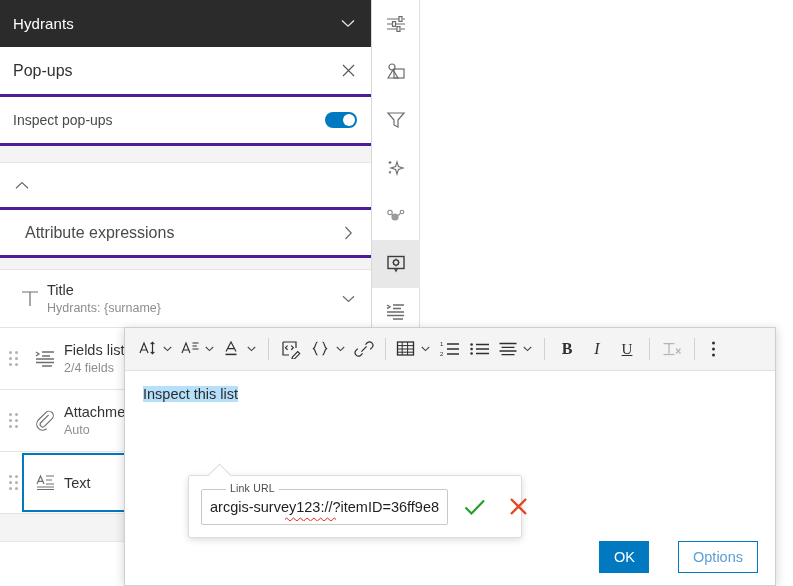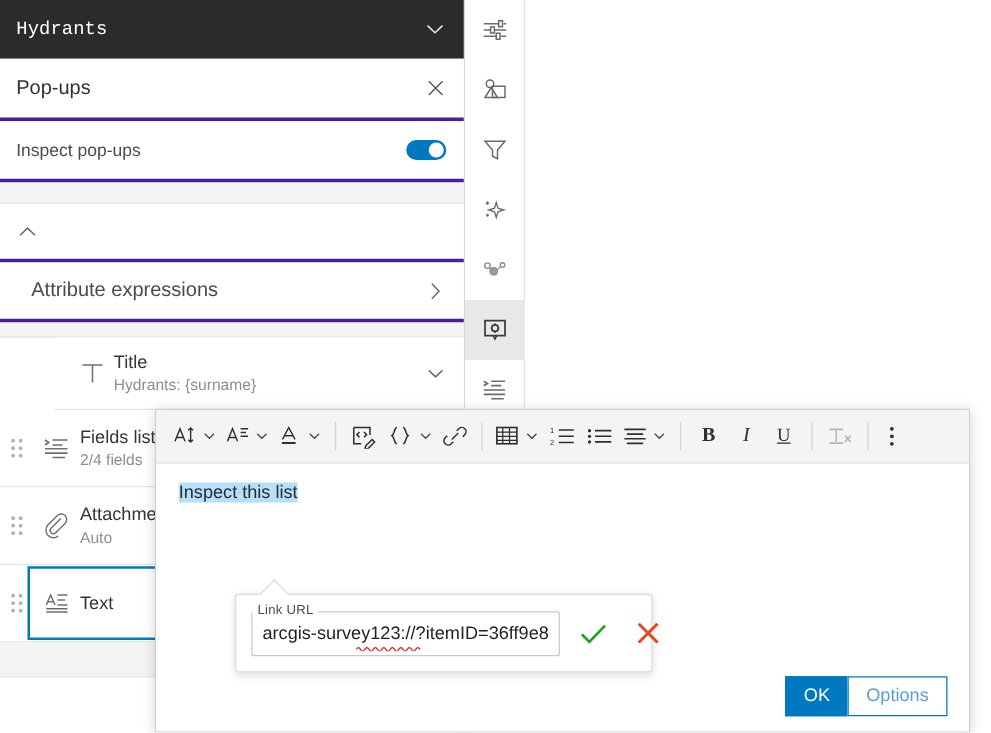--- a/index.html
+++ b/index.html
@@ -22,21 +22,20 @@
     width: 372px; height: 586px;
     background: #ffffff;
     border-right: 1px solid #d8d8d8;
   }
   .layer-header {
     height: 47px;
     background: #2b2b2b;
     color: #ffffff;
     display: flex; align-items: center;
     padding: 0 14px 0 13px;
-    font-family: Liberation Mono, monospace;
   }
   .layer-header .title {
     font-size: 15px; color: #ffffff; flex: 1;
     letter-spacing: .1px;
   }
   .panel-row {
     display: flex; align-items: center;
     padding: 0 14px 0 13px;
     border-bottom: 3px solid #4c1d95;
     background: #fff;
@@ -57,21 +56,21 @@
   .gray-gap2 { height: 12px; background: #f4f4f4; border-bottom: 1px solid #e4e4e4; }
 
   .elem-row {
     display: flex; align-items: center;
     padding: 0 14px 0 0;
     border-bottom: 1px solid #e4e4e4;
     background: #fff;
     height: 62px;
     position: relative;
   }
-  .elem-row.title-row { padding-left: 13px; height: 58px; margin-left: 44px;}
+  .elem-row.title-row { padding-left: 13px; height: 58px;}
   .grip {
     width: 26px; min-width: 26px;
     display: flex; justify-content: center; align-items: center;
   }
   .grip-dots {
     display: grid;
     grid-template-columns: 3px 3px;
     grid-template-rows: 3px 3px 3px;
     gap: 3px;
   }
@@ -209,38 +208,39 @@
   .url-field {
     position: relative;
     width: 247px; height: 36px;
     border: 1px solid #c9c9c9;
     border-radius: 2px;
     display: flex; align-items: center;
     padding: 0 8px;
     background: #fff;
   }
   .url-legend {
-    position: absolute; left: 0; top: -8px;
+    position: absolute; left: 24px; top: -8px;
     background: #ffffff; padding: 0 4px;
     font-size: 10.5px; color: #4a4a4a;
     letter-spacing: .2px;
   }
   .url-value {
     font-size: 14.5px; color: #1f1f1f;
     white-space: nowrap; overflow: hidden;
   }
   .wave-svg { position:absolute; left: 83px; bottom: 3px; }
   .ok-check { margin-left: 16px; color: #25a025; }
   .x-mark   { margin-left: 23px; color: #e0491f; }
 
   .dialog-footer {
     height: 57px;
     display: flex; align-items: center; justify-content: flex-end;
     padding: 0 17px 0 0;
     background: #ffffff;
+    gap: 29px;
   }
   .btn {
     height: 32px; min-width: 46px;
     display: flex; align-items: center; justify-content: center;
     font-size: 14.5px;
     padding: 0 14px;
     border: 1px solid #0079c1;
     cursor: pointer;
   }
   .btn-ok { background: #0079c1; color: #ffffff; border-right: none;}

